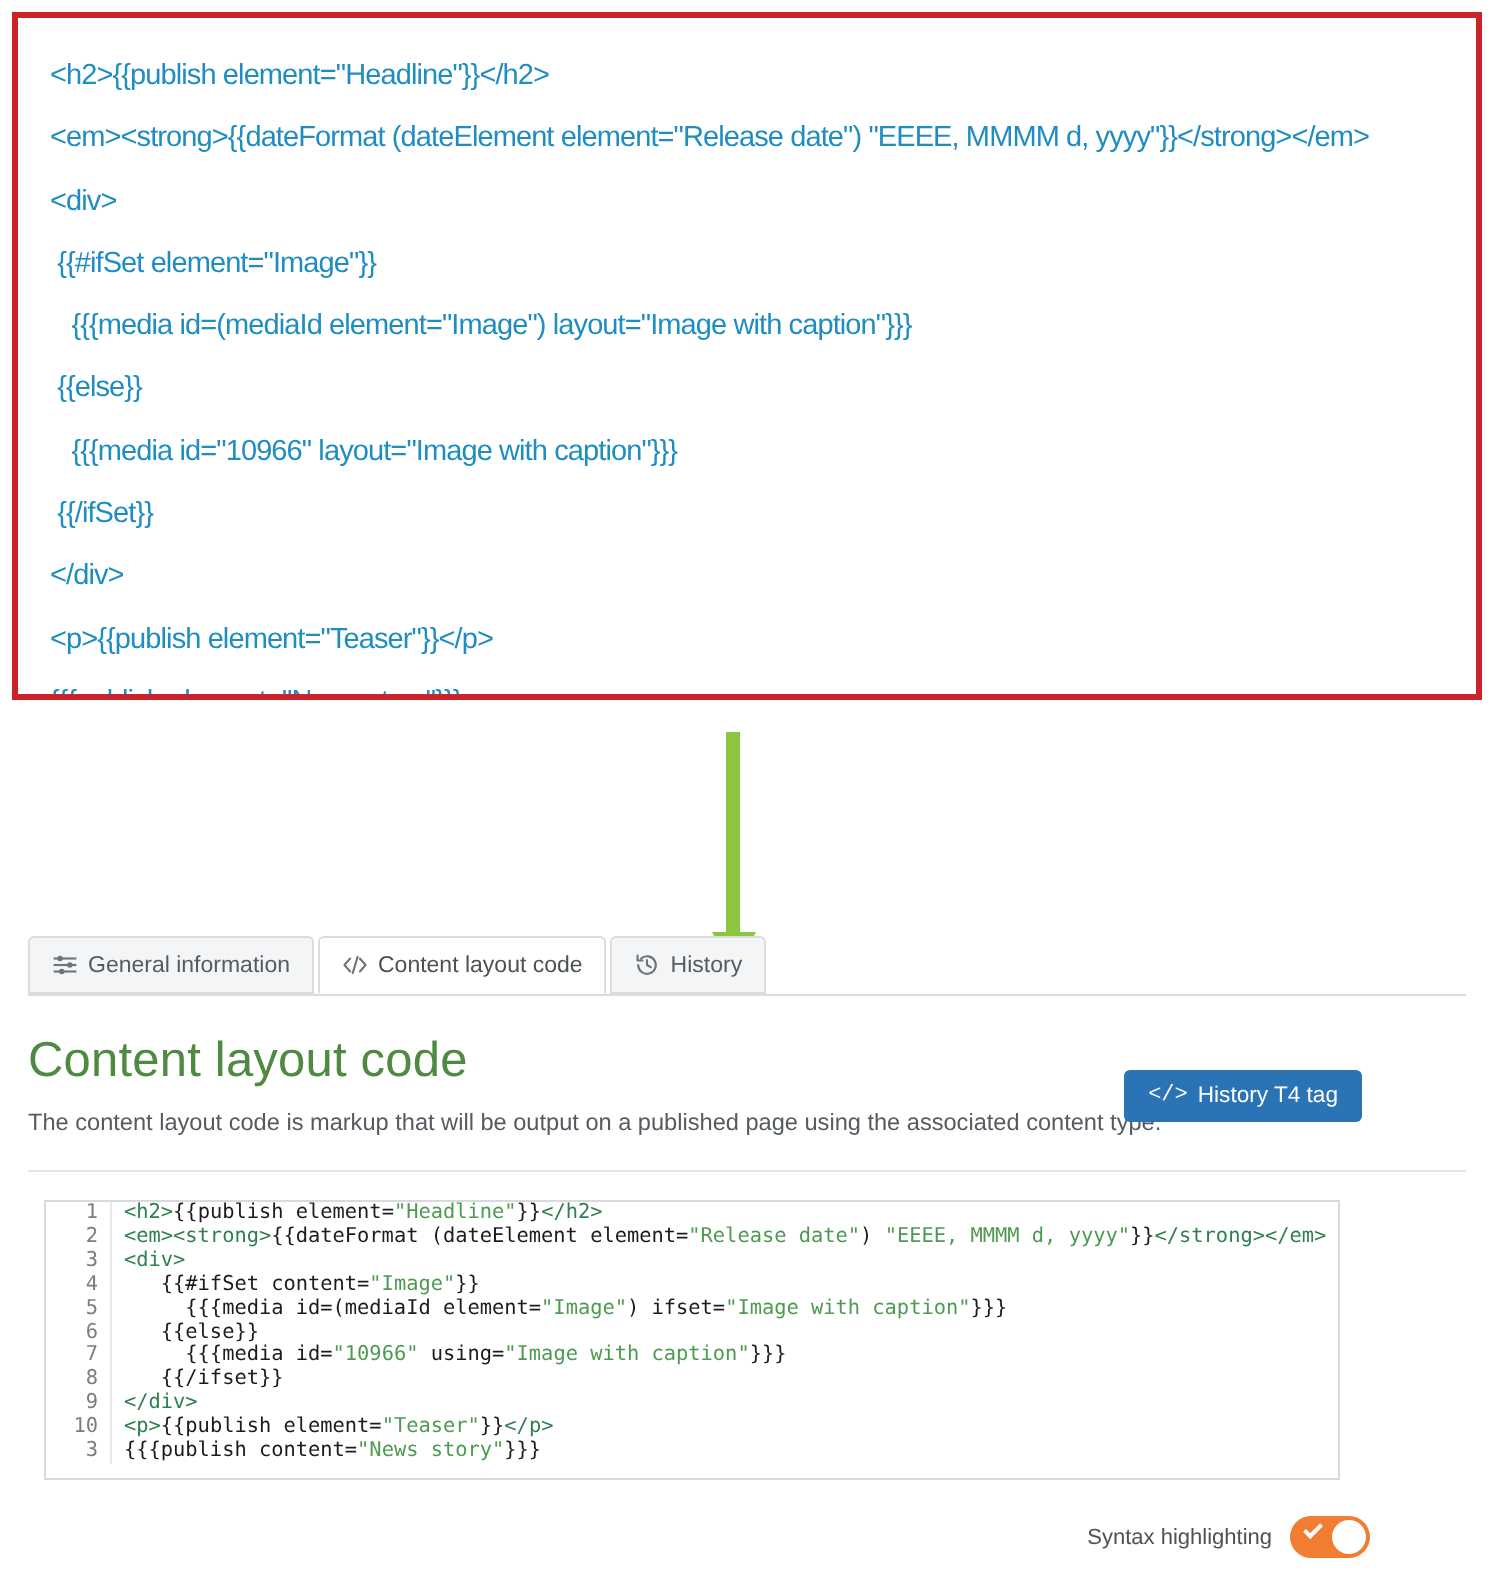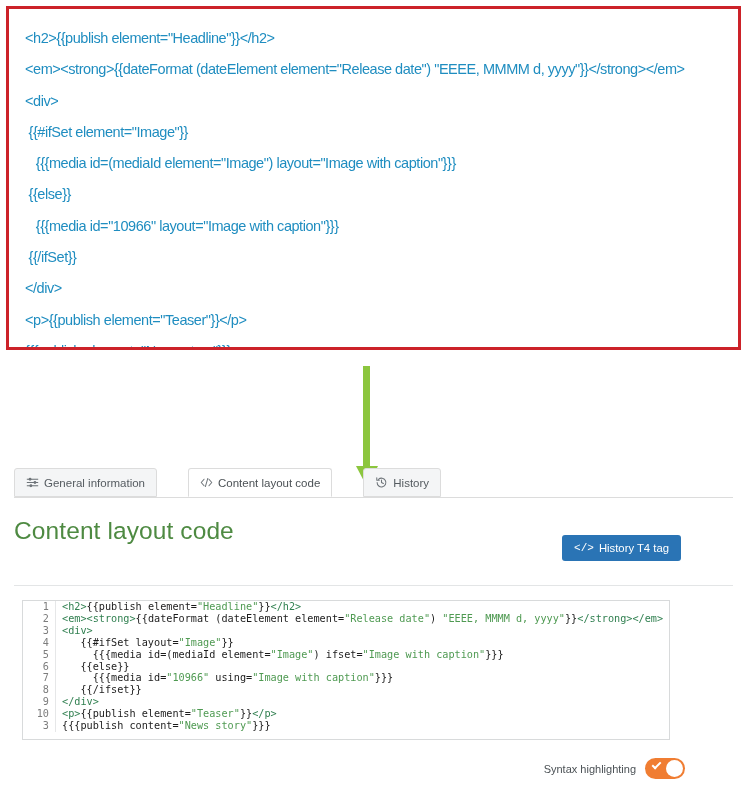--- a/index.html
+++ b/index.html
@@ -51,21 +51,20 @@
   .tabbar {
     position: absolute;
     left: 14px;
     top: 468px;
     width: 719px;
     height: 30px;
     border-bottom: 1px solid #dcdcdc;
     display: flex;
     align-items: flex-end;
     box-sizing: border-box;
-    gap: 29px;
   }
   .tab {
     display: flex;
     align-items: center;
     gap: 5px;
     height: 29px;
     padding: 0 11px;
     box-sizing: border-box;
     font-size: 11.5px;
     color: #555b60;
@@ -292,20 +291,21 @@
           <polyline points="8,5 8,8 10.3,9.3"></polyline>
         </svg>
       </span>
       <span>History</span>
     </div>
 
   </div>
 
   <div class="section-head">
     <h1 class="page-title">Content layout code</h1>
+    <p class="page-desc">The content layout code is markup that will be output on a published page using the associated content type.</p>
     <button class="gen-btn">
       <span class="bico">&lt;/&gt;</span>
       <span>History T4 tag</span>
     </button>
   </div>
 
   <div class="divider"></div>
 
   <div class="code-panel">
     <table class="code-table">
@@ -317,21 +317,21 @@
           <tr>
             <td class="gutter">2</td>
             <td class="codecol"><span class="tok-tag">&lt;em&gt;&lt;strong&gt;</span><span class="tok-plain">{{dateFormat (dateElement element=</span><span class="tok-str">"Release date"</span><span class="tok-plain">) </span><span class="tok-str">"EEEE, MMMM d, yyyy"</span><span class="tok-plain">}}</span><span class="tok-tag">&lt;/strong&gt;&lt;/em&gt;</span></td>
           </tr>
           <tr>
             <td class="gutter">3</td>
             <td class="codecol"><span class="tok-tag">&lt;div&gt;</span></td>
           </tr>
           <tr>
             <td class="gutter">4</td>
-            <td class="codecol"><span class="tok-plain">   {{#ifSet layout=</span><span class="tok-str">"Image"</span><span class="tok-plain">}}</span></td>
+            <td class="codecol"><span class="tok-plain">   {{#ifSet content=</span><span class="tok-str">"Image"</span><span class="tok-plain">}}</span></td>
           </tr>
           <tr>
             <td class="gutter">5</td>
             <td class="codecol"><span class="tok-plain">     {{{media id=(mediaId element=</span><span class="tok-str">"Image"</span><span class="tok-plain">) ifset=</span><span class="tok-str">"Image with caption"</span><span class="tok-plain">}}}</span></td>
           </tr>
           <tr>
             <td class="gutter">6</td>
             <td class="codecol"><span class="tok-plain">   {{else}}</span></td>
           </tr>
           <tr>

